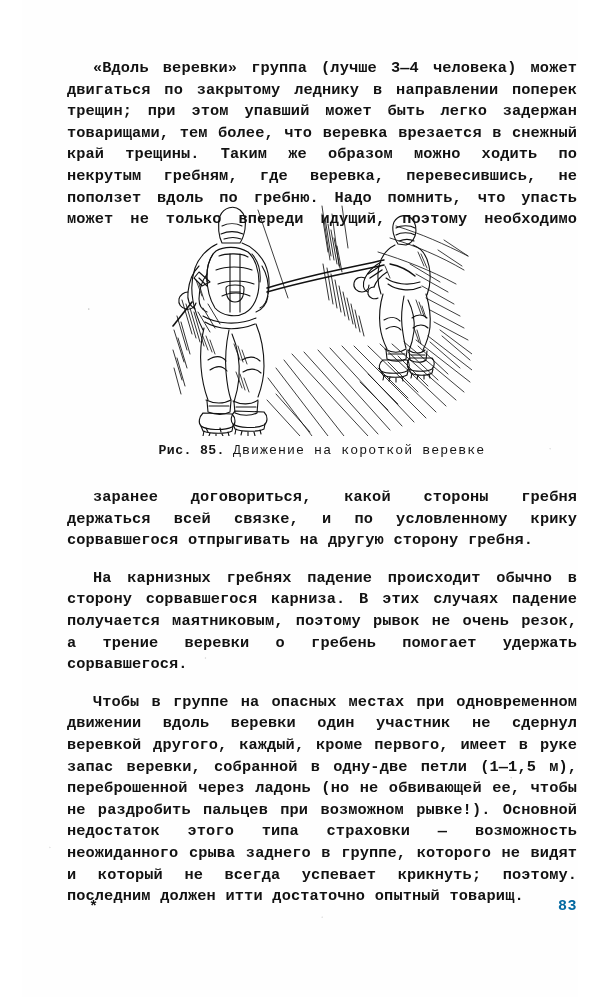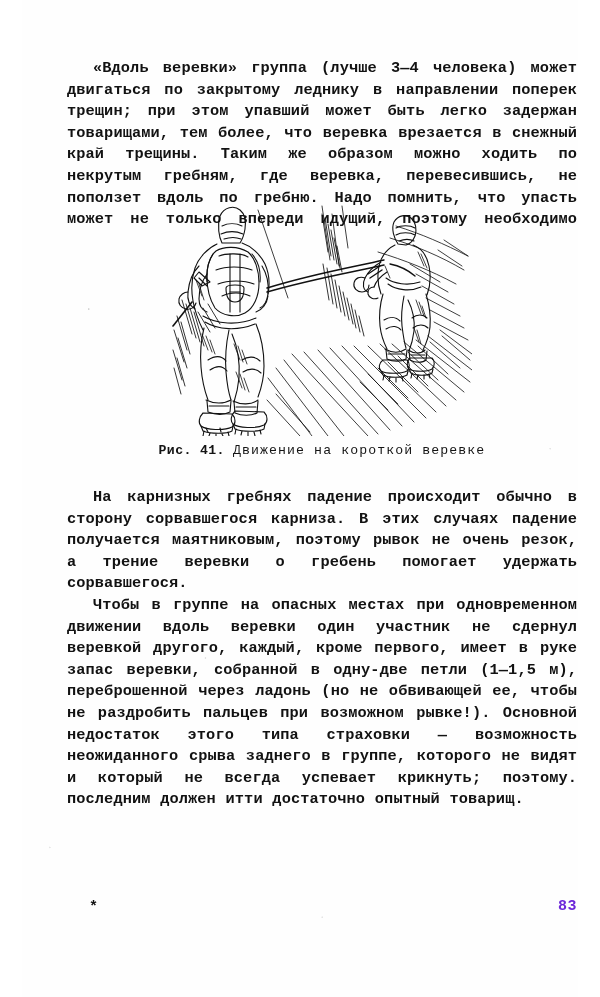--- a/index.html
+++ b/index.html
@@ -48,21 +48,21 @@
     margin: 0;
     font-size: 15.3px;
     line-height: 21.6px;
     text-align: justify;
     text-indent: 26px;
     letter-spacing: .1px;
     font-weight: 600;
     word-spacing: .4px;
     -webkit-font-smoothing: none;
   }
-  p.para + p.para { margin-top: 0px; }
+  p.para + p.para { margin-top: 16px; }
 
   
   p.para.justify-last { text-align-last: justify; }
 
   .figure {
     position: absolute;
     left: 45px;
     top: 200px;
     width: 510px;
     height: 275px;
@@ -111,21 +111,21 @@
     color: #111;
     font-weight: 700;
   }
   .page-number {
     position: absolute;
     right: 0px;
     top: 0px;
     font-size: 15px;
     line-height: 18px;
     font-weight: 700;
-    color: #6d28d9;
+    color: #0369a1;
     letter-spacing: .5px;
   }
 </style>
 </head>
 <body>
 
 <div class="page">
 
   <div class="scan-noise"></div>
 
@@ -401,26 +401,27 @@
           <path d="M236 148 L266 176"></path>
           <path d="M246 142 L276 170"></path>
           <path d="M258 138 L288 164"></path>
           <path d="M270 132 L298 156"></path>
         </g>
 
       </svg>
     </div>
 
     <div class="figure-caption">
-      <span class="cap-label">Рис. 41.</span>
+      <span class="cap-label">Рис. 85.</span>
       <span class="cap-text">Движение на короткой веревке</span>
     </div>
   </div>
 
   <div class="textblock block-bottom">
+    <p class="para">заранее договориться, какой стороны гребня держаться всей связке, и по условленному крику сорвавшегося отпрыгивать на другую сторону гребня.</p>
     <p class="para">На карнизных гребнях падение происходит обычно в сторону сорвавшегося карниза. В этих случаях падение получается маятниковым, поэтому рывок не очень резок, а трение веревки о гребень помогает удержать сорвавшегося.</p>
     <p class="para">Чтобы в группе на опасных местах при одновременном движении вдоль веревки один участник не сдернул веревкой другого, каждый, кроме первого, имеет в руке запас веревки, собранной в одну-две петли (1—1,5 м), переброшенной через ладонь (но не обвивающей ее, чтобы не раздробить пальцев при возможном рывке!). Основной недостаток этого типа страховки — возможность неожиданного срыва заднего в группе, которого не видят и который не всегда успевает крикнуть; поэтому. последним должен итти достаточно опытный товарищ.</p>
   </div>
 
   <div class="footer">
     <span class="footer-mark">*</span>
     <span class="page-number">83</span>
   </div>
 
 </div>

